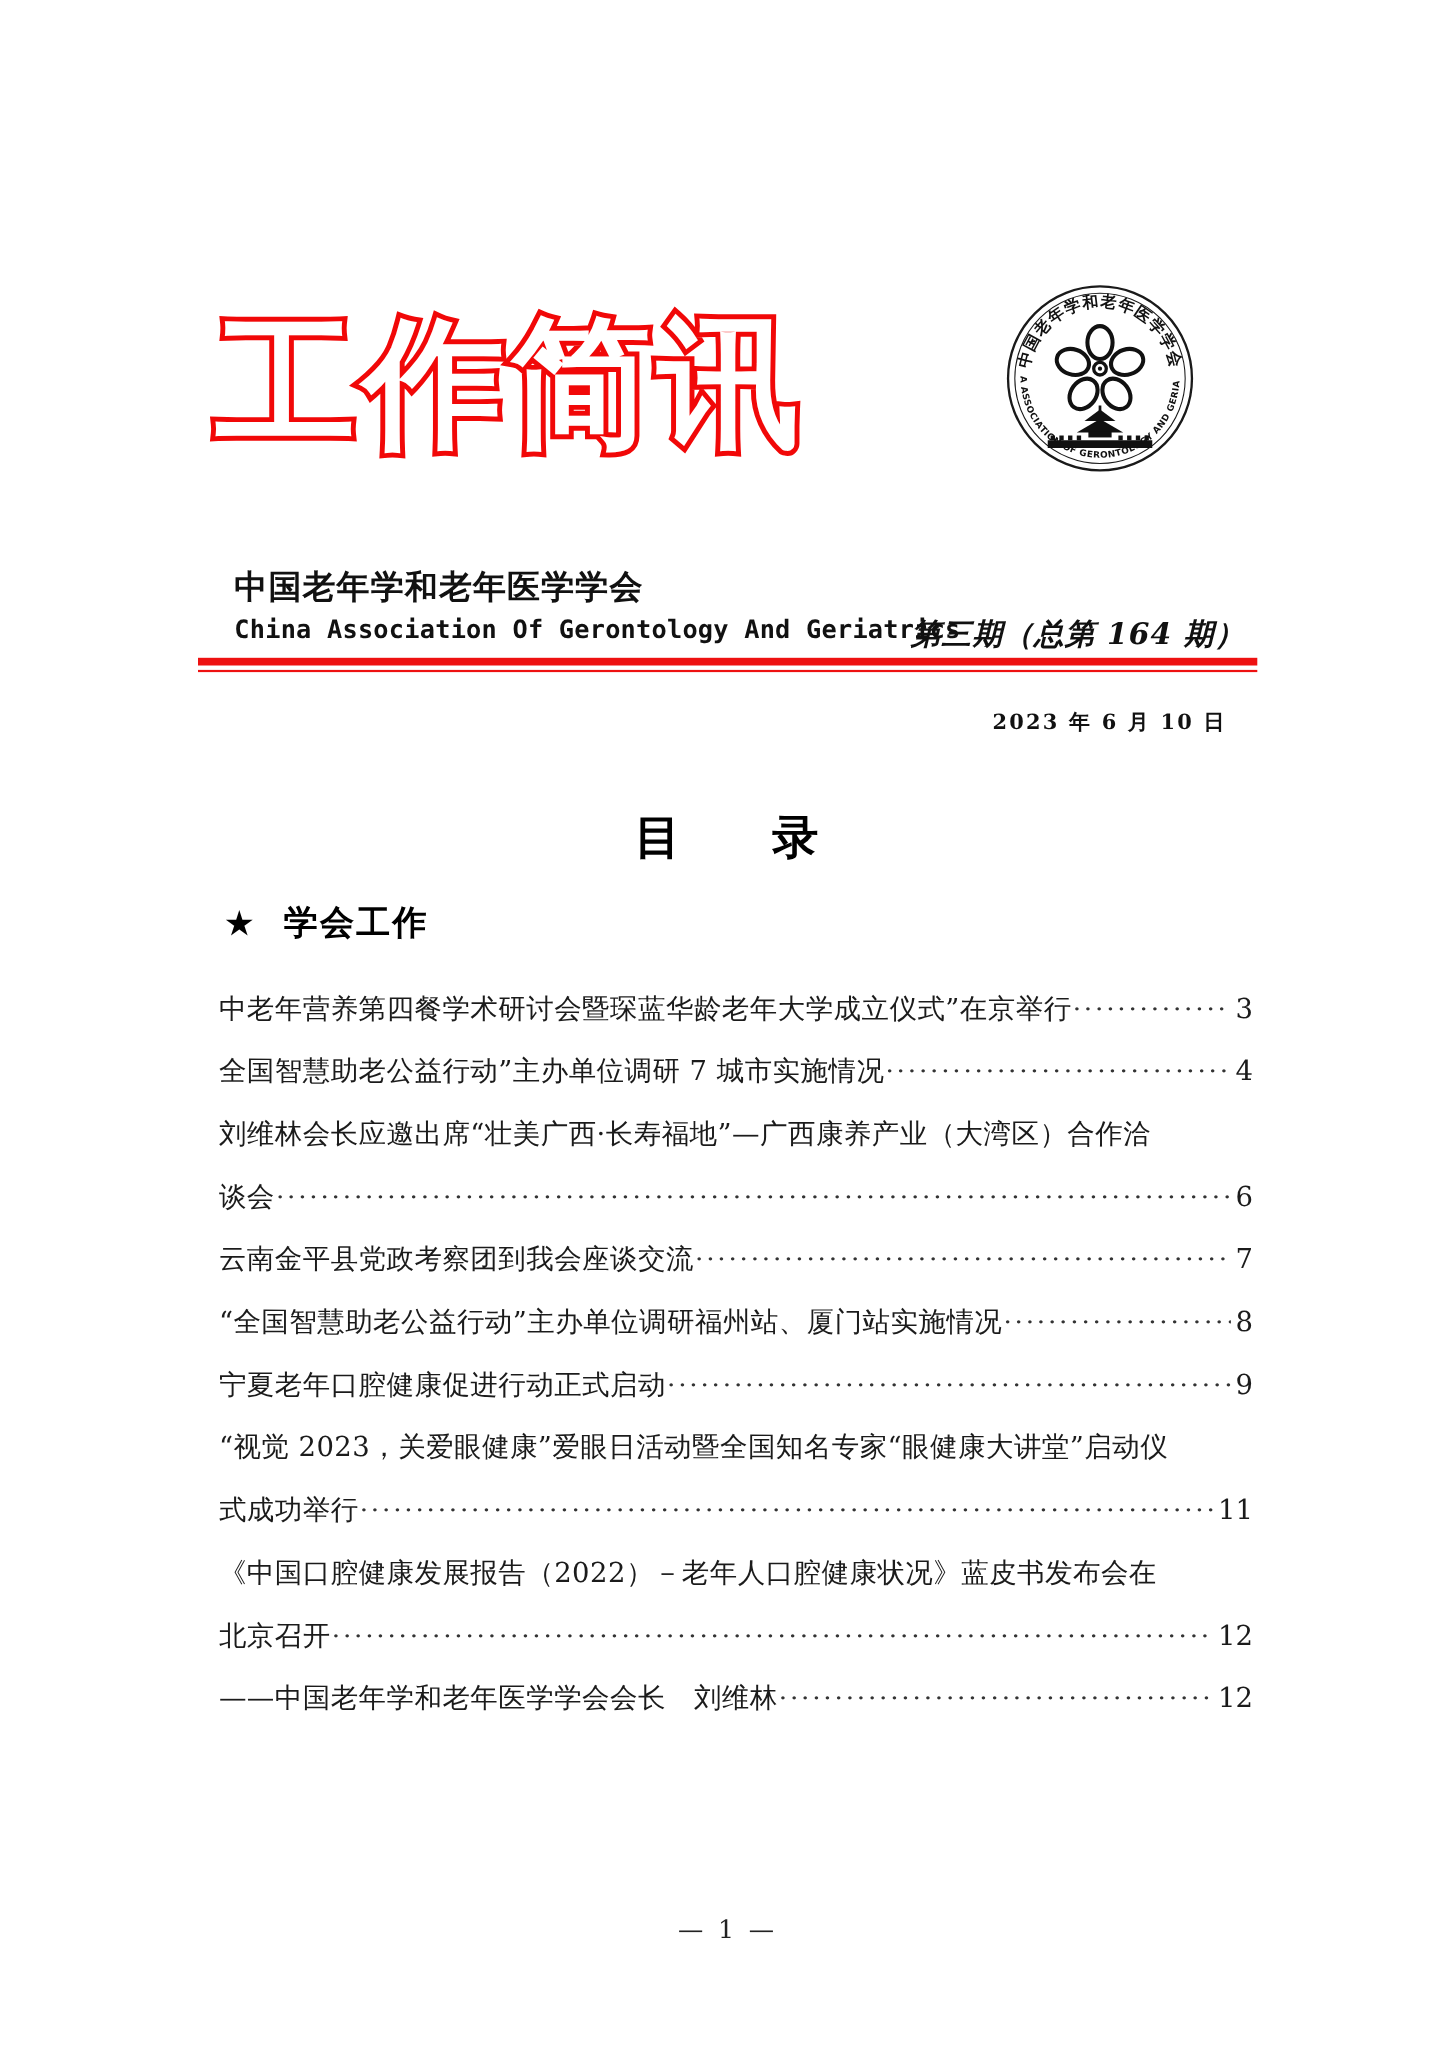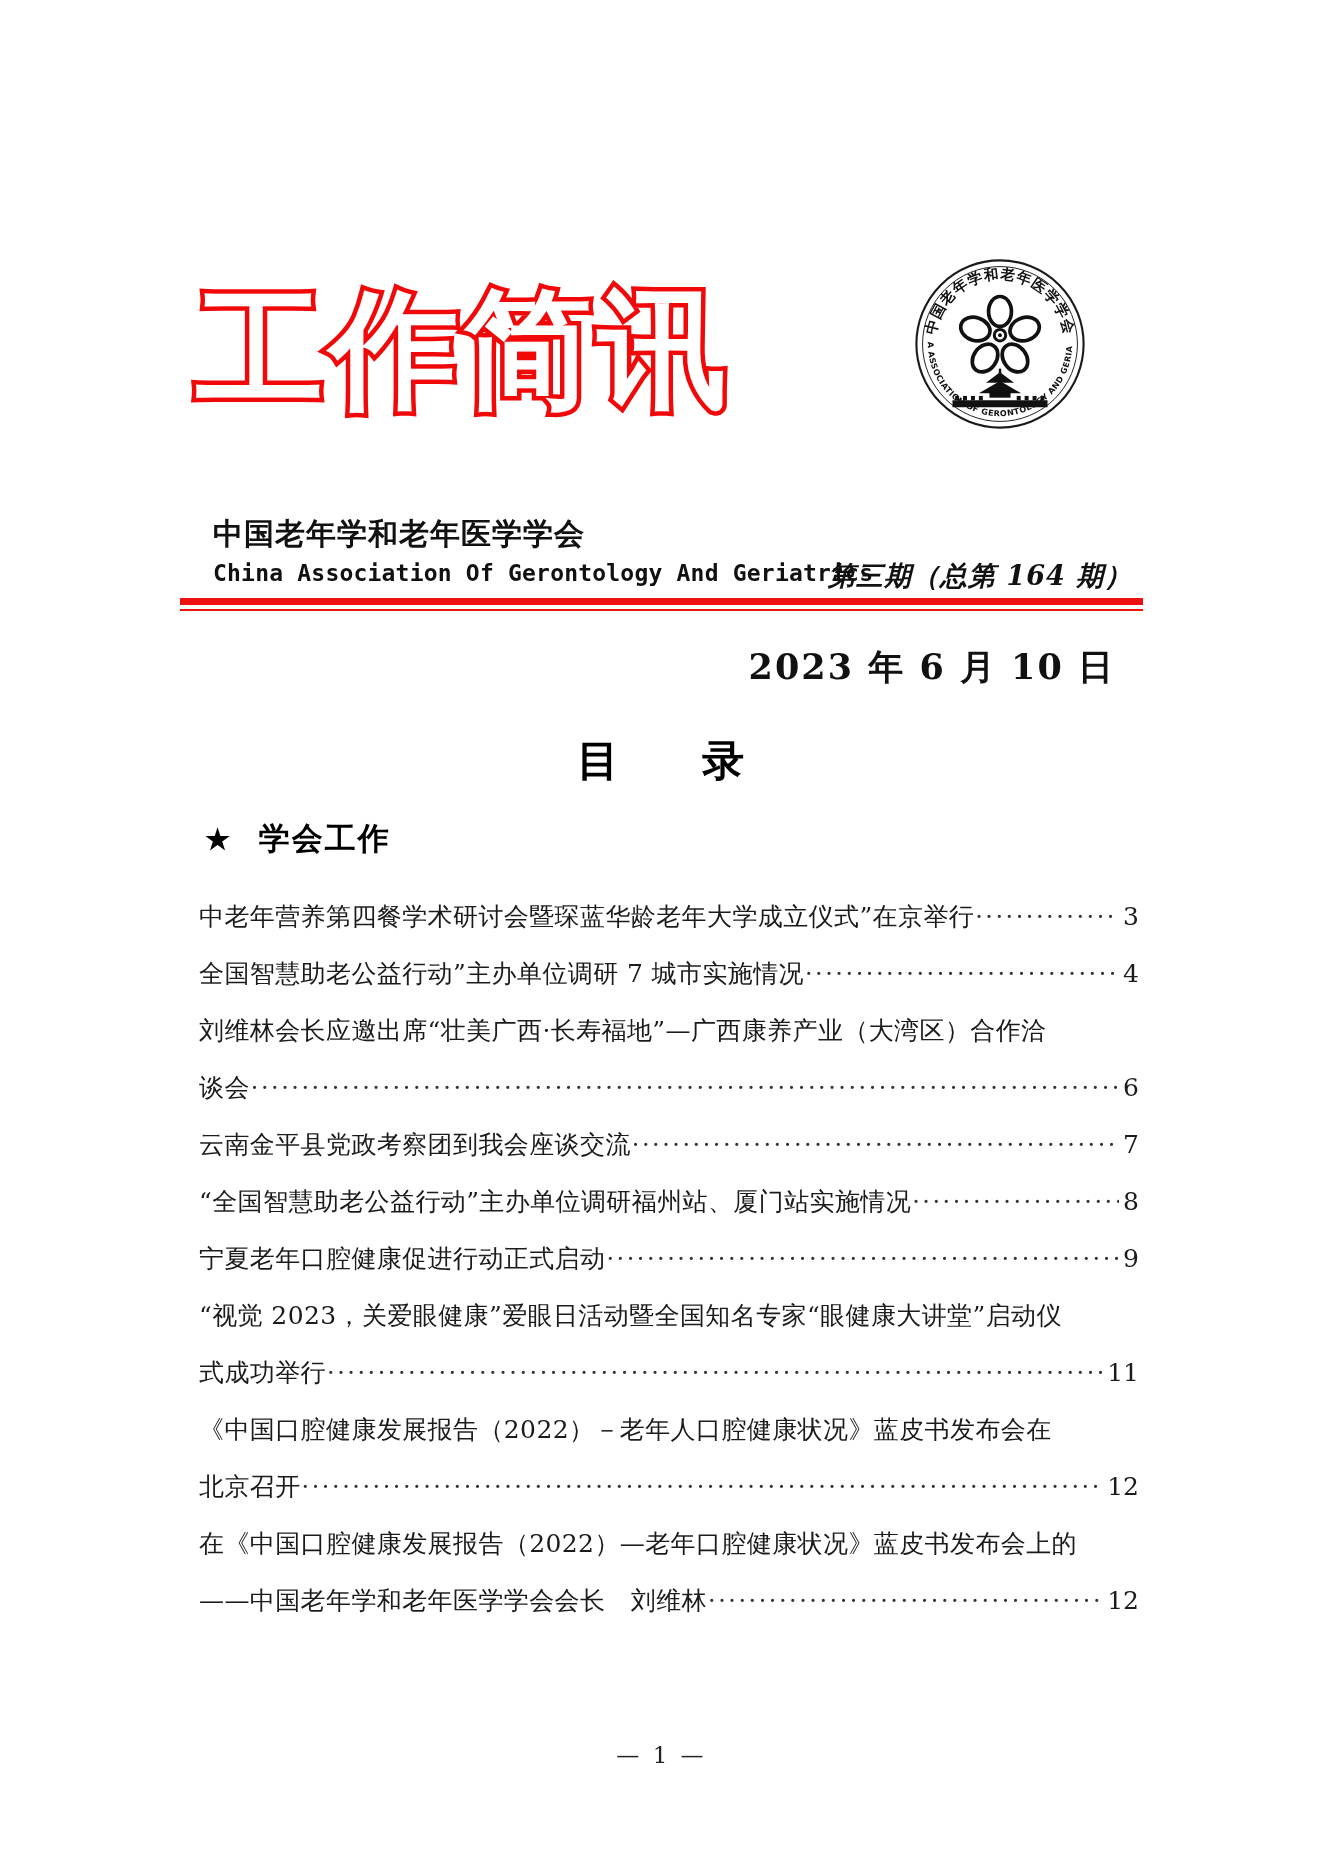--- a/index.html
+++ b/index.html
@@ -109,21 +109,21 @@
     background: #ee1111;
   }
 
   .issue-date {
     position: absolute;
     left: 0;
     top: 596px;
     width: 1115px;
     text-align: right;
     font-family: "DejaVu Serif", "Liberation Serif", serif;
-    font-size: 35px;
+    font-size: 19px;
     font-weight: bold;
     letter-spacing: 2px;
     color: #111;
   }
 
   
   .toc-title {
     position: absolute;
     left: 0;
     top: 700px;
@@ -135,21 +135,21 @@
     letter-spacing: 2px;
     color: #000;
     margin-top: 33px;
   }
   .toc-title .gap { display: inline-block; width: 48px; }
 
   .section-head {
     position: absolute;
     left: 205px;
     top: 818px;
-    font-family: Liberation Sans, sans-serif;
+    font-family: Liberation Serif, serif;
     font-size: 31px;
     font-weight: bold;
     letter-spacing: 2px;
     color: #000;
     white-space: nowrap;
   }
   .section-head .star {
     font-size: 28px;
     margin-right: 16px;
   }
@@ -325,23 +325,20 @@
         <span class="pg">11</span>
       </div>
       <div class="toc-line noleader">
         <span class="txt">《中国口腔健康发展报告（2022）－老年人口腔健康状况》蓝皮书发布会在</span>
       </div>
       <div class="toc-line">
         <span class="txt">北京召开</span>
         <span class="leader">····························································································································································································································</span>
         <span class="pg">12</span>
       </div>
-      <div class="toc-line noleader">
-        <span class="txt">在《中国口腔健康发展报告（2022）—老年口腔健康状况》蓝皮书发布会上的</span>
-      </div>
       <div class="toc-line">
         <span class="txt">——中国老年学和老年医学学会会长　刘维林</span>
         <span class="leader">····························································································································································································································</span>
         <span class="pg">12</span>
       </div>
     </div>
 
   <div class="footer">— 1 —</div>
 </div>
 

